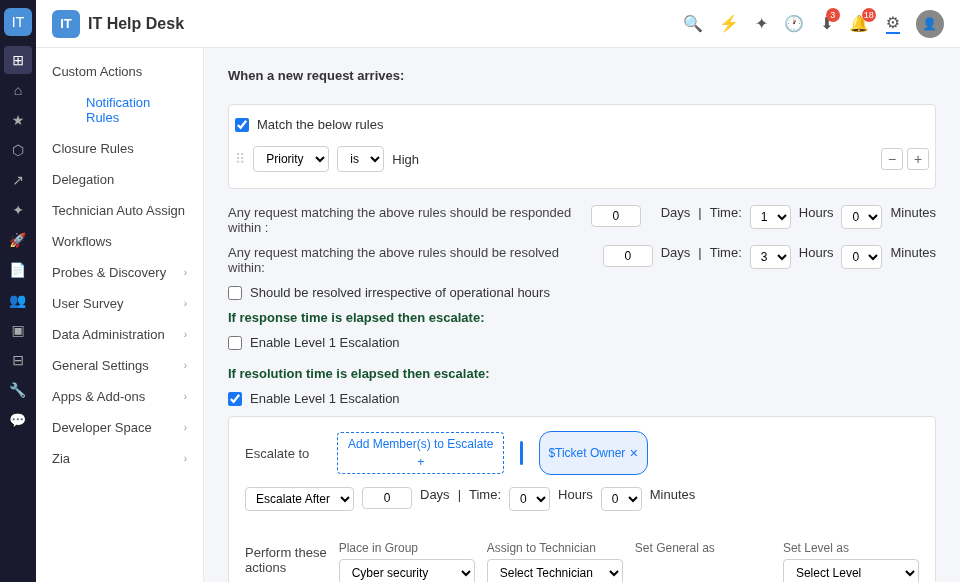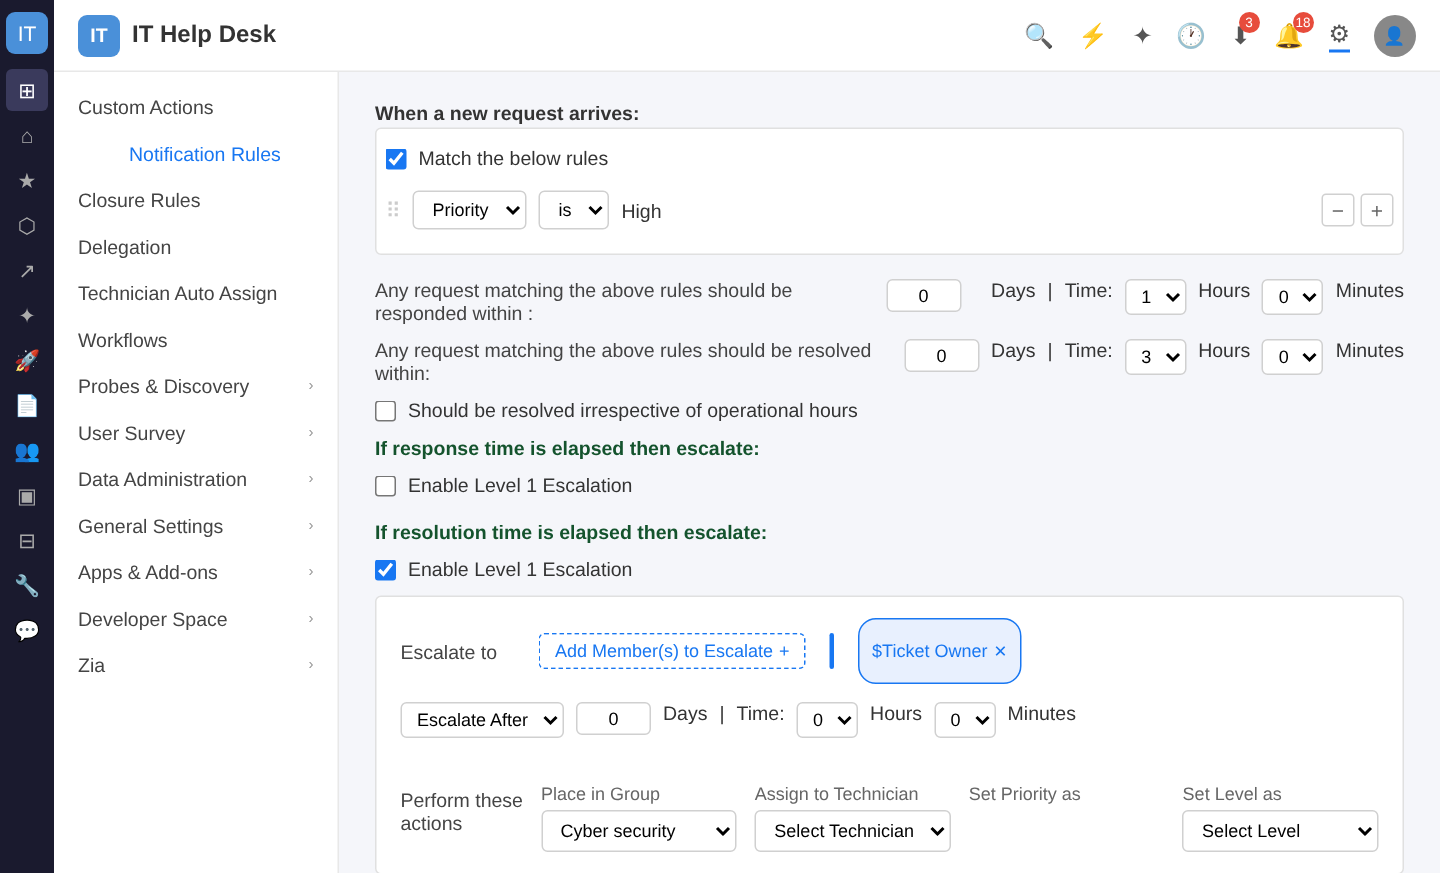--- a/index.html
+++ b/index.html
@@ -21,21 +21,21 @@
       display: flex; align-items: center; justify-content: center; color: white; font-size: 14px; margin-bottom: 8px;
     }
     .icon-sidebar .nav-icon {
       width: 28px; height: 28px; display: flex; align-items: center; justify-content: center;
       color: #aaa; border-radius: 4px; cursor: pointer; font-size: 14px;
     }
     .icon-sidebar .nav-icon.active { background: #3a3a5c; color: white; }
 
     
     .nav-sidebar {
-      width: 190px;
+      width: 168px;
       background: white;
       border-right: 1px solid #e8e8e8;
       overflow-y: auto;
       flex-shrink: 0;
       padding: 8px 0;
     }
     .nav-sidebar .nav-item {
       padding: 8px 16px;
       cursor: pointer;
       color: #444;
@@ -103,21 +103,21 @@
       overflow-y: auto;
       padding: 20px 24px;
       background: #f5f6fa;
     }
 
     
     .section-title {
       font-size: 13px;
       font-weight: 600;
       color: #333;
-      margin-bottom: 2px;
+      margin-bottom: 21px;
     }
     .rule-box {
       background: white;
       border: 1px solid #e0e0e0;
       border-radius: 4px;
       padding: 12px 6px;
       margin-bottom: 16px;
     }
     .checkbox-row {
       display: flex;
@@ -231,20 +231,21 @@
       border: 1px dashed #1877f2;
       background: white;
       color: #1877f2;
       padding: 4px 10px;
       border-radius: 4px;
       font-size: 12px;
       cursor: pointer;
       display: flex;
       align-items: center;
       gap: 4px;
+      flex-direction: column;
     }
     .tag-chip {
       display: flex;
       align-items: center;
       gap: 4px;
       background: #e8f0fe;
       border: 1px solid #1877f2;
       color: #1877f2;
       padding: 14px 8px;
       border-radius: 12px;
@@ -532,21 +533,21 @@
             </div>
 
             <div class="col-group">
               <div class="col-label">Assign to Technician</div>
               <select class="action-select">
                 <option>Select Technician</option>
               </select>
             </div>
 
             <div class="col-group">
-              <div class="col-label">Set Priority as</div>
+              <div class="col-label">Set General as</div>
             </div>
 
             <div class="col-group">
               <div class="col-label">Set Level as</div>
               <select class="action-select">
                 <option>Select Level</option>
               </select>
             </div>
           </div>
         </div>

